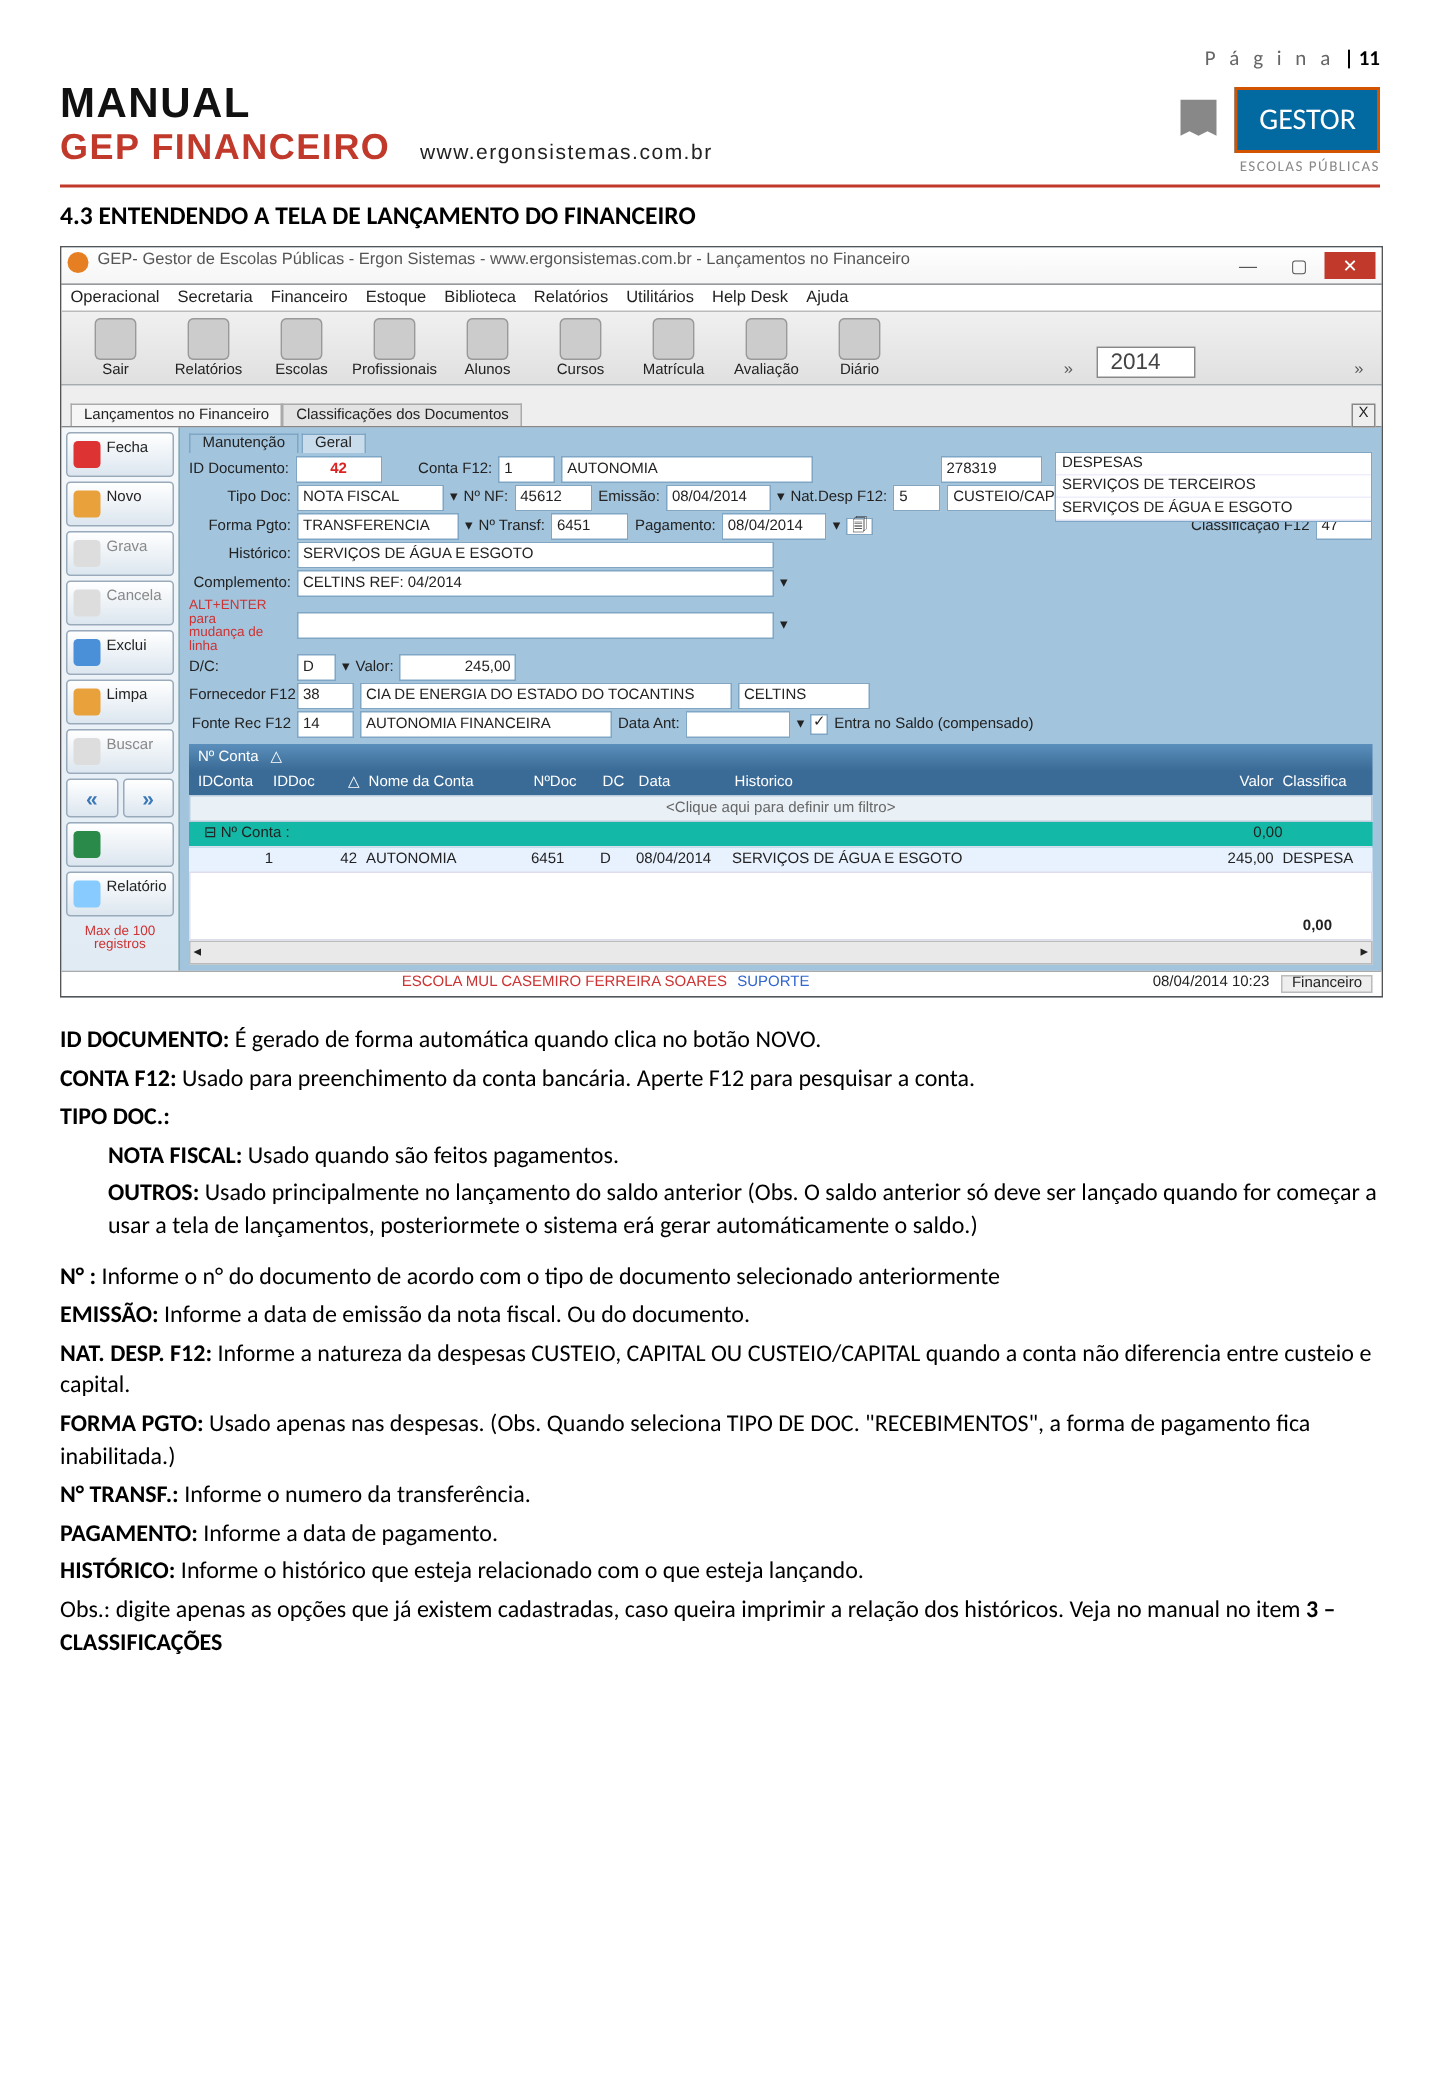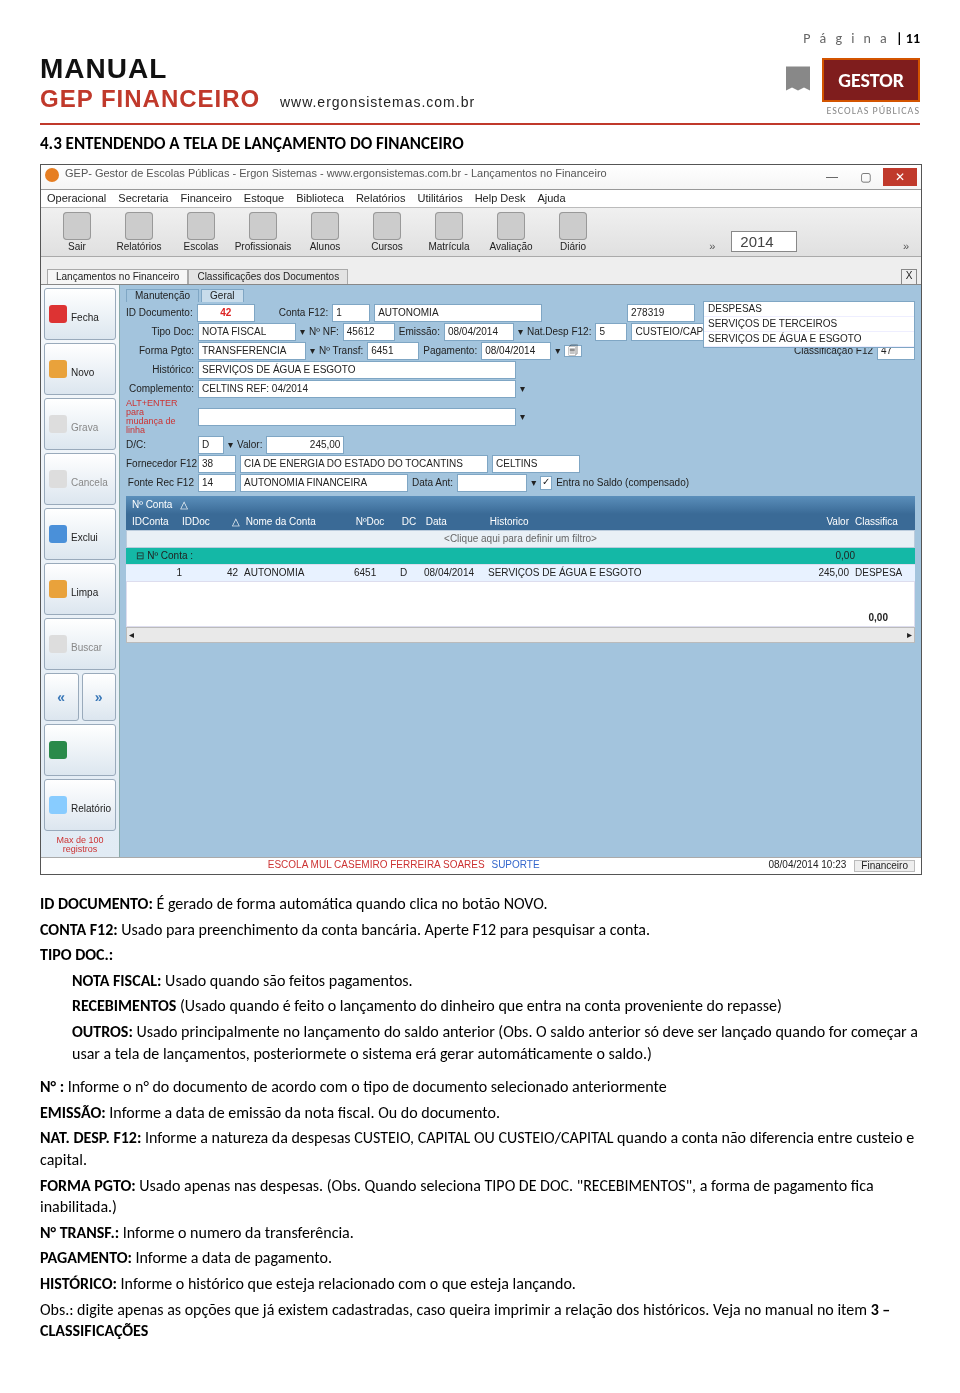--- a/index.html
+++ b/index.html
@@ -5,21 +5,21 @@
   body{margin:0;font-family:Calibri,Arial,sans-serif;background:#fff;color:#000;font-size:16px}
   .page{width:880px;margin:0 auto;padding:30px 40px}
   .page-num{text-align:right;font-family:Calibri,Arial,sans-serif;letter-spacing:3px;color:#666;font-size:14px;margin-bottom:6px}
   .page-num b{color:#000;letter-spacing:0}
   h1.manual{font-family:Arial,sans-serif;font-weight:700;color:#111;font-size:28px;margin:0;letter-spacing:1px}
   h1.gep{font-family:Arial,sans-serif;font-weight:800;color:#c0392b;font-size:24px;margin:0 0 4px;letter-spacing:1px}
   .logo-row{display:flex;align-items:flex-end;border-bottom:2px solid #c0392b;padding-bottom:6px;margin-bottom:8px}
   .logo-block{flex:1}
   .url{color:#222;font-size:14px}
   .gestor-logo{display:flex;align-items:center;gap:6px}
-  .gestor-logo .badge{background:#7f1d1d;color:#fff;font-weight:700;padding:8px 14px;font-size:20px;border:2px solid #d35400}
+  .gestor-logo .badge{background:#0369a1;color:#fff;font-weight:400;padding:8px 14px;font-size:20px;border:2px solid #d35400}
   .gestor-logo .book-icon{width:36px;height:36px}
   .gestor-sub{font-size:10px;color:#888;letter-spacing:1px;text-align:right;margin-top:2px}
   h3.section{font-size:17px;font-weight:700;margin:6px 0 10px}
   
   .window{width:100%;border:1px solid #555;font-family:"Segoe UI",Tahoma,sans-serif;font-size:11px;line-height:1;color:#222;background:#a3c4dd}
   .titlebar{background:linear-gradient(#fff,#f5f5f5);display:flex;align-items:flex-start;padding:3px 4px;border-bottom:1px solid #999}
   .titlebar .tb-icon{width:14px;height:14px;border-radius:50%;background:#e67e22;margin-right:6px}
   .titlebar .title{flex:1;color:#555}
   .titlebar .winbtn{width:34px;height:18px;text-align:center;font-size:12px;line-height:18px;color:#555}
   .titlebar .winbtn.close{background:#c0392b;color:#fff}
@@ -29,21 +29,21 @@
   .tool{display:flex;flex-direction:column;align-items:center;width:60px;gap:2px}
   .tool .ico{width:28px;height:28px;border-radius:4px;background:#ccc;box-shadow:inset 0 0 0 1px #999}
   .tool .lbl{font-size:10px}
   .year{border:1px solid #888;background:#fff;padding:2px 22px 2px 8px;font-size:15px;color:#444;margin-left:8px}
   .chev{color:#555;margin-left:auto;padding:0 6px}
   .tabs{background:#eee;padding:12px 6px 0;border-bottom:1px solid #888;display:flex;gap:0}
   .tab{background:#f6f6f6;border:1px solid #aaa;border-bottom:none;padding:2px 8px;font-size:10px}
   .tab.inactive{background:#e3e3e3}
   .body-area{display:flex}
   .sidebar{width:72px;background:linear-gradient(#f5f8fb,#e1ebf4);border-right:1px solid #8aa;padding:3px;display:flex;flex-direction:column;gap:3px}
-  .sbtn{display:flex;align-items:flex-end;gap:4px;border:1px solid #9ab;background:linear-gradient(#fff,#dce6ef);padding:16px 4px;border-radius:3px}
+  .sbtn{display:flex;align-items:flex-start;gap:4px;border:1px solid #9ab;background:linear-gradient(#fff,#dce6ef);padding:5px 4px;border-radius:3px}
   .sbtn .si{width:18px;height:18px;border-radius:3px;background:#bbb}
   .sbtn.red .si{background:#d33}
   .sbtn.grn .si{background:#3a7}
   .sbtn.yel .si{background:#e9a23b}
   .sbtn.blu .si{background:#4a90d9}
   .sbtn.gry{color:#888}
   .sbtn.nav{justify-content:center;font-size:14px;font-weight:700;color:#3a78b8}
   .sbtn .sl{font-size:10px}
   .side-note{color:#c33;font-size:9px;text-align:center;margin-top:2px}
   .form-area{flex:1;background:#a3c4dd;padding:4px 6px;position:relative}
@@ -353,21 +353,20 @@
       <span>08/04/2014 10:23</span>
       <span class="mode">Financeiro</span>
     </div>
   </div>
 
   <div class="doc">
     <p><b>ID DOCUMENTO:</b><span> É gerado de forma automática quando clica no botão NOVO.</span></p>
     <p><b>CONTA F12:</b><span> Usado para preenchimento da conta bancária. Aperte F12 para pesquisar a conta.</span></p>
     <p><b>TIPO DOC.:</b></p>
     <p class="ind"><b>NOTA FISCAL:</b><span> Usado quando são feitos pagamentos.</span></p>
-    <p class="ind"><b>RECEBIMENTOS</b><span> (Usado quando é feito o lançamento do dinheiro que entra na conta proveniente do repasse)</span></p>
     <p class="ind"><b>OUTROS:</b><span> Usado principalmente no lançamento do saldo anterior (Obs. O saldo anterior só deve ser lançado quando for começar a usar a tela de lançamentos, posteriormete o sistema erá gerar automáticamente o saldo.)</span></p>
     <p style="margin-top:12px"><b>N° :</b><span> Informe o n° do documento de acordo com o tipo de documento selecionado anteriormente</span></p>
     <p><b>EMISSÃO:</b><span> Informe a data de emissão da nota fiscal. Ou do documento.</span></p>
     <p><b>NAT. DESP. F12:</b><span> Informe a natureza da despesas CUSTEIO, CAPITAL OU CUSTEIO/CAPITAL quando a conta não diferencia entre custeio e capital.</span></p>
     <p><b>FORMA PGTO:</b><span> Usado apenas nas despesas. (Obs. Quando seleciona TIPO DE DOC. "RECEBIMENTOS", a forma de pagamento fica inabilitada.)</span></p>
     <p><b>N° TRANSF.:</b><span> Informe o numero da transferência.</span></p>
     <p><b>PAGAMENTO:</b><span> Informe a data de pagamento.</span></p>
     <p><b>HISTÓRICO:</b><span> Informe o histórico que esteja relacionado com o que esteja lançando.</span></p>
     <p><span>Obs.: digite apenas as opções que já existem cadastradas, caso queira imprimir a relação dos históricos. Veja no manual no item </span><b>3 – CLASSIFICAÇÕES</b></p>
   </div>

